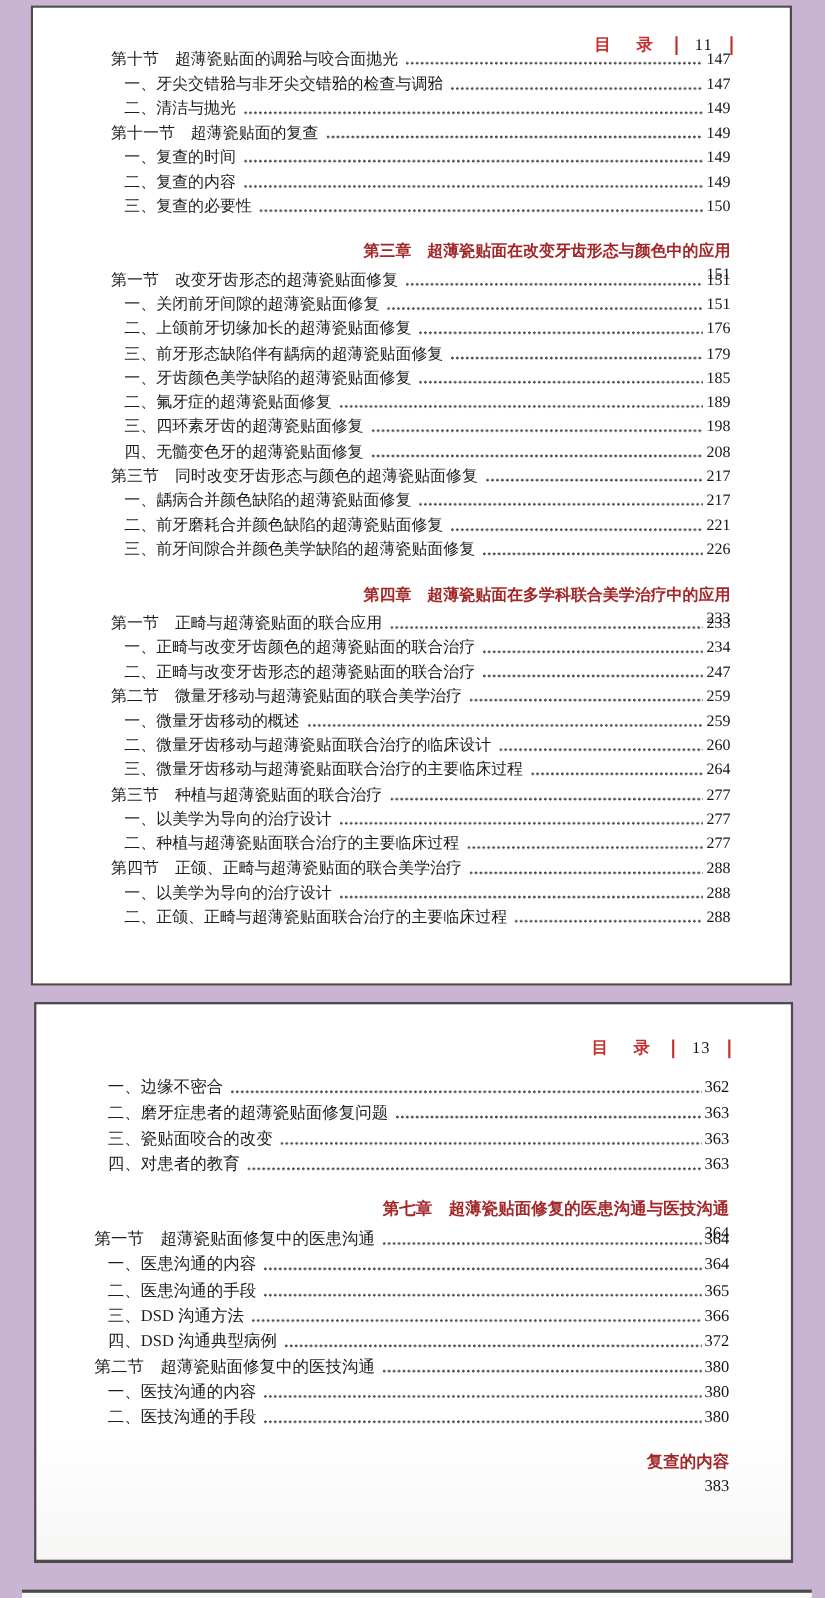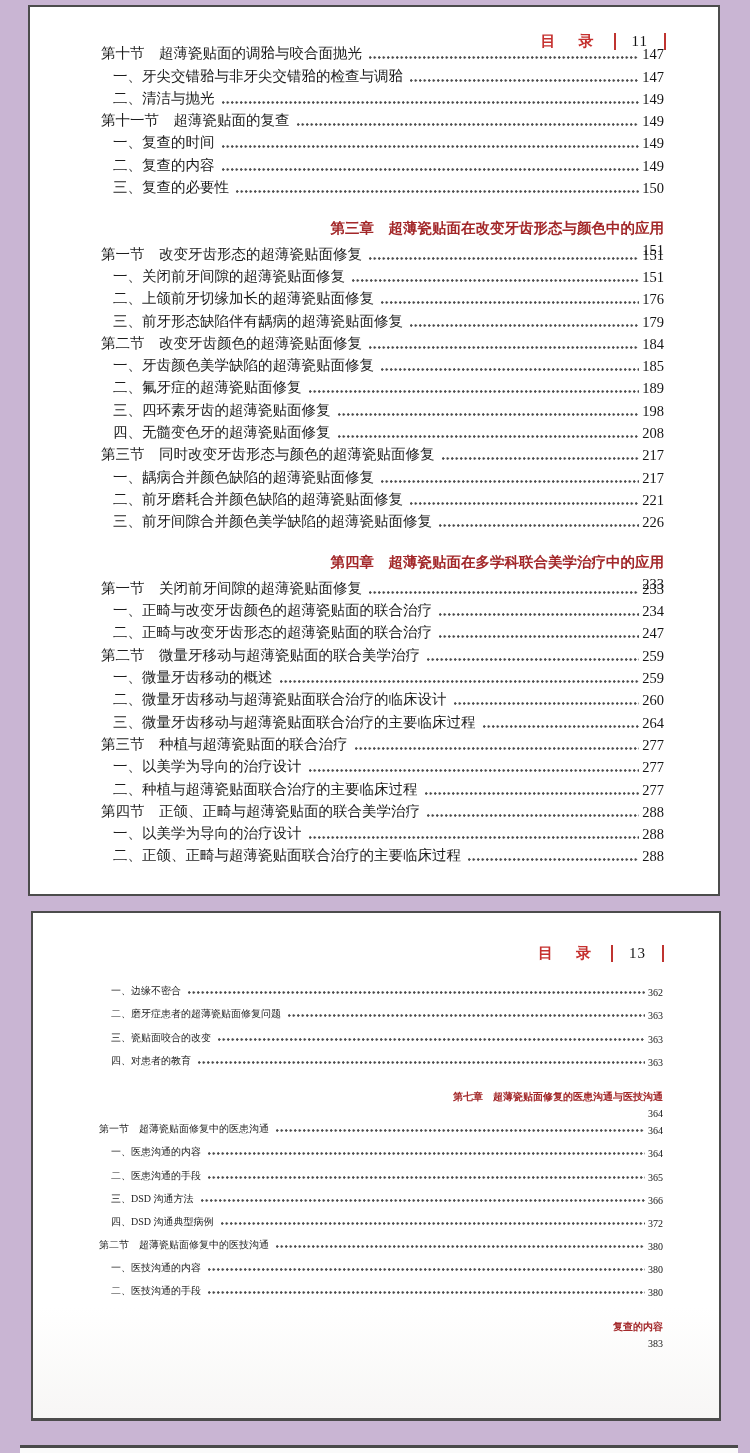--- a/index.html
+++ b/index.html
@@ -25,21 +25,21 @@
     position:absolute;display:flex;align-items:center;gap:16px;
     font-size:15px;line-height:1;
   }
   .page1 .pagehead{top:26px;right:52px;}
   .page2 .pagehead{top:32px;right:55px;}
   .mulu{color:#c5302e;font-weight:bold;letter-spacing:4px;}
   .bar{width:2px;height:17px;background:#bf3430;}
   .pnum{color:#141414;letter-spacing:1px;}
   .toc{position:absolute;}
   .page1 .toc{left:58px;right:54px;top:34px;font-size:14.5px;}
-  .page2 .toc{left:53px;right:56px;top:62px;font-size:10px;}
+  .page2 .toc{left:40px;right:56px;top:62px;font-size:15px;}
   .row{display:flex;align-items:flex-end;}
   .page1 .row{height:22.3px;}
   .page2 .row{height:23.2px;}
   .row.gap{margin-top:22px;flex-direction:column;}
   .label{white-space:nowrap;color:#1d1d1d;}
   .row.chapter .label{color:#a3282a;font-weight:bold;}
   .row.section .label{margin-left:13px;}
   .row.item .label{margin-left:25px;}
   .leader{
     flex:1;height:3px;margin:0 3px 4px 7px;min-width:14px;
@@ -114,25 +114,20 @@
         <div class="row item">
     <span class="label">二、上颌前牙切缘加长的超薄瓷贴面修复</span>
     <span class="leader"></span>
     <span class="pageno">176</span>
   </div>
         <div class="row item">
     <span class="label">三、前牙形态缺陷伴有龋病的超薄瓷贴面修复</span>
     <span class="leader"></span>
     <span class="pageno">179</span>
   </div>
-        <div class="row section">
-    <span class="label">第二节　改变牙齿颜色的超薄瓷贴面修复</span>
-    <span class="leader"></span>
-    <span class="pageno">184</span>
-  </div>
         <div class="row item">
     <span class="label">一、牙齿颜色美学缺陷的超薄瓷贴面修复</span>
     <span class="leader"></span>
     <span class="pageno">185</span>
   </div>
         <div class="row item">
     <span class="label">二、氟牙症的超薄瓷贴面修复</span>
     <span class="leader"></span>
     <span class="pageno">189</span>
   </div>
@@ -165,21 +160,21 @@
     <span class="label">三、前牙间隙合并颜色美学缺陷的超薄瓷贴面修复</span>
     <span class="leader"></span>
     <span class="pageno">226</span>
   </div>
         <div class="row chapter gap">
     <span class="label">第四章　超薄瓷贴面在多学科联合美学治疗中的应用</span>
     <span class="leader"></span>
     <span class="pageno">233</span>
   </div>
         <div class="row section">
-    <span class="label">第一节　关闭前牙间隙的超薄瓷贴面修复</span>
+    <span class="label">第一节　正畸与超薄瓷贴面的联合应用</span>
     <span class="leader"></span>
     <span class="pageno">233</span>
   </div>
         <div class="row item">
     <span class="label">一、正畸与改变牙齿颜色的超薄瓷贴面的联合治疗</span>
     <span class="leader"></span>
     <span class="pageno">234</span>
   </div>
         <div class="row item">
     <span class="label">二、正畸与改变牙齿形态的超薄瓷贴面的联合治疗</span>

